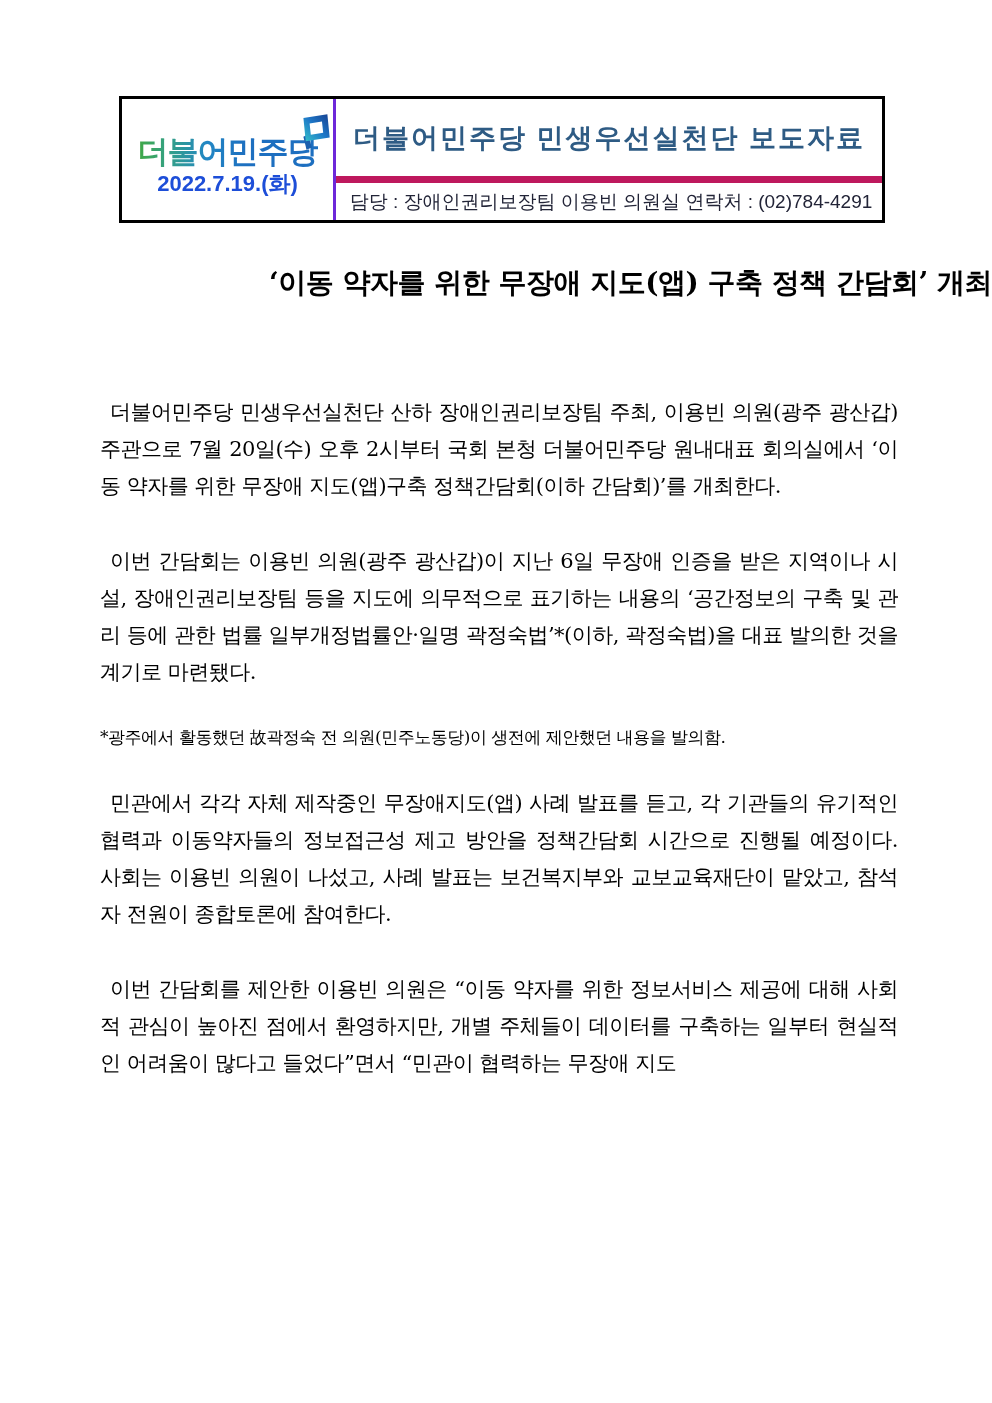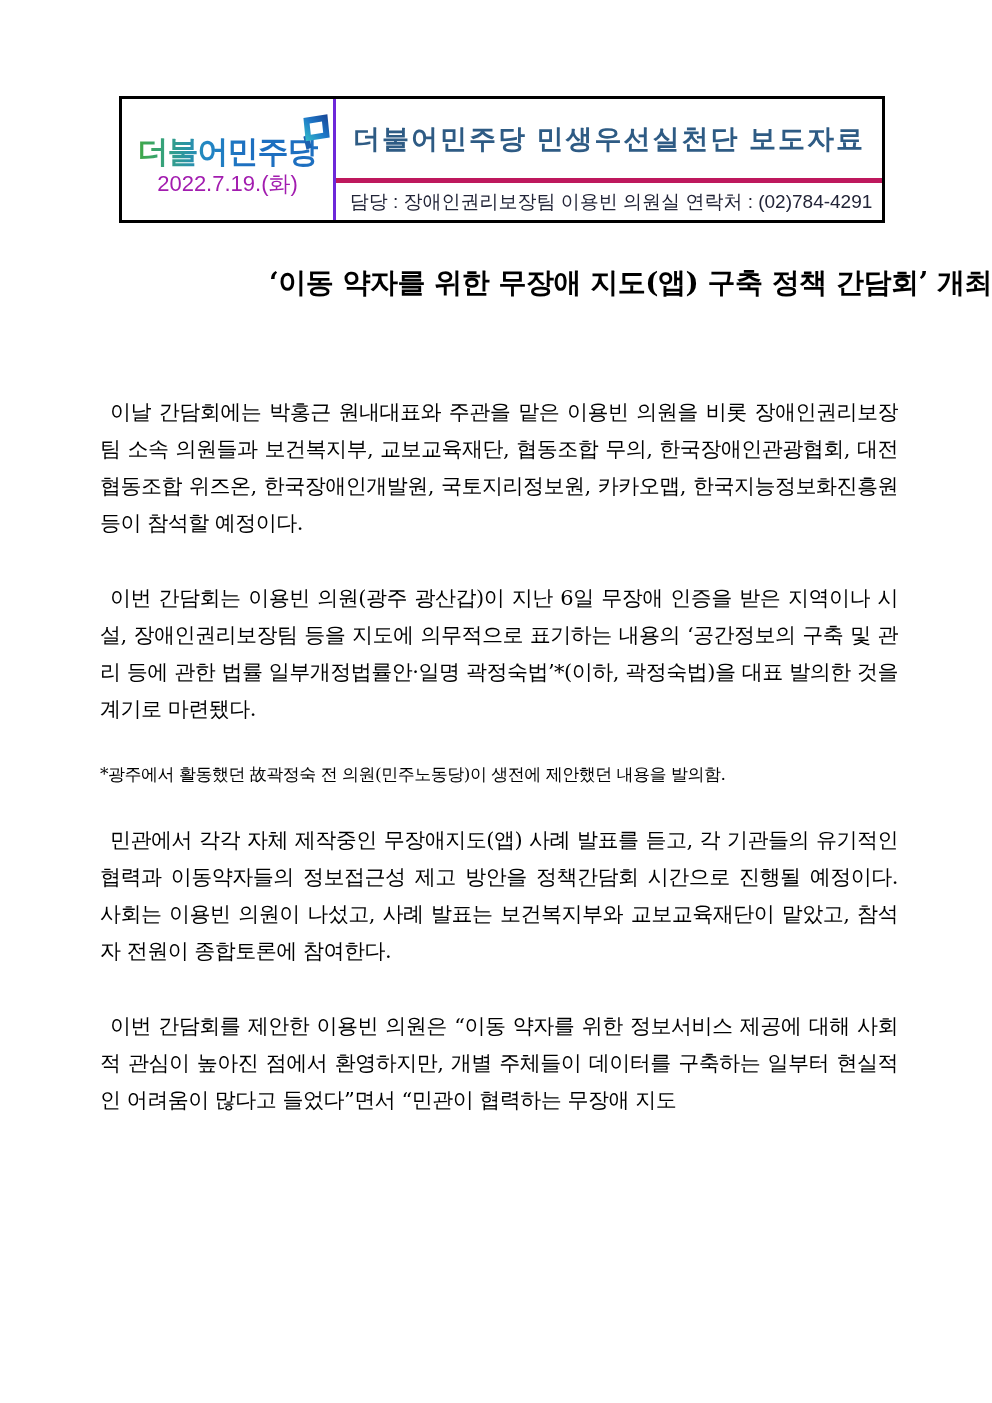--- a/index.html
+++ b/index.html
@@ -43,29 +43,29 @@
     letter-spacing: -1px;
     background: linear-gradient(90deg, #3fa845 0%, #35a183 16%, #2287c4 38%, #1d6fc0 60%, #1d6fc0 100%);
     -webkit-background-clip: text;
     background-clip: text;
     color: transparent;
     line-height: 34px;
   }
   .flag-icon { position: absolute; top: -22px; right: -14px; }
   .logo-date {
     font-family: "Liberation Sans", sans-serif;
-    font-weight: normal;
+    font-weight: bold;
     font-size: 22px;
-    color: #a21caf;
+    color: #1d4ed8;
     padding-bottom: 4px;
   }
   .header-right { flex: 1; display: flex; flex-direction: column; }
   .header-title-row {
     height: 84px;
-    border-bottom: 5px solid #be185d;
+    border-bottom: 7px solid #be185d;
     display: flex;
     align-items: center;
     justify-content: center;
   }
   .header-title {
     font-family: "Liberation Sans", sans-serif;
     font-weight: bold;
     font-size: 27px;
     letter-spacing: 2px;
     color: #2e5b84;
@@ -155,20 +155,20 @@
         <span class="header-contact">담당 : 장애인권리보장팀 이용빈 의원실 연락처 : (02)784-4291</span>
       </div>
     </div>
   </div>
 
   <div class="headline">
     <div class="headline-title">‘이동 약자를 위한 무장애 지도(앱) 구축 정책 간담회’ 개최</div>
   </div>
 
   <div class="body-content">
-    <p class="para">이날 간담회에는 박홍근 원내대표와 주관을 맡은 이용빈 의원을 비롯 장애인권리보장팀 소속 의원들과 보건복지부, 교보교육재단, 협동조합 무의, 한국장애인관광협회, 대전 협동조합 위즈온, 한국장애인개발원, 국토지리정보원, 카카오맵, 한국지능정보화진흥원 등이 참석할 예정이다.</p>
+    <p class="para">더불어민주당 민생우선실천단 산하 장애인권리보장팀 주최, 이용빈 의원(광주 광산갑) 주관으로 7월 20일(수) 오후 2시부터 국회 본청 더불어민주당 원내대표 회의실에서 ‘이동 약자를 위한 무장애 지도(앱)구축 정책간담회(이하 간담회)’를 개최한다.</p>
     <p class="para">이번 간담회는 이용빈 의원(광주 광산갑)이 지난 6일 무장애 인증을 받은 지역이나 시설, 장애인권리보장팀 등을 지도에 의무적으로 표기하는 내용의 ‘공간정보의 구축 및 관리 등에 관한 법률 일부개정법률안·일명 곽정숙법’*(이하, 곽정숙법)을 대표 발의한 것을 계기로 마련됐다.</p>
     <p class="footnote">*광주에서 활동했던 故곽정숙 전 의원(민주노동당)이 생전에 제안했던 내용을 발의함.</p>
     <p class="para">민관에서 각각 자체 제작중인 무장애지도(앱) 사례 발표를 듣고, 각 기관들의 유기적인 협력과 이동약자들의 정보접근성 제고 방안을 정책간담회 시간으로 진행될 예정이다. 사회는 이용빈 의원이 나섰고, 사례 발표는 보건복지부와 교보교육재단이 맡았고, 참석자 전원이 종합토론에 참여한다.</p>
     <p class="para">이번 간담회를 제안한 이용빈 의원은 “이동 약자를 위한 정보서비스 제공에 대해 사회적 관심이 높아진 점에서 환영하지만, 개별 주체들이 데이터를 구축하는 일부터 현실적인 어려움이 많다고 들었다”면서 “민관이 협력하는 무장애 지도</p>
   </div>
 
 </div>
 
 </body></html>

